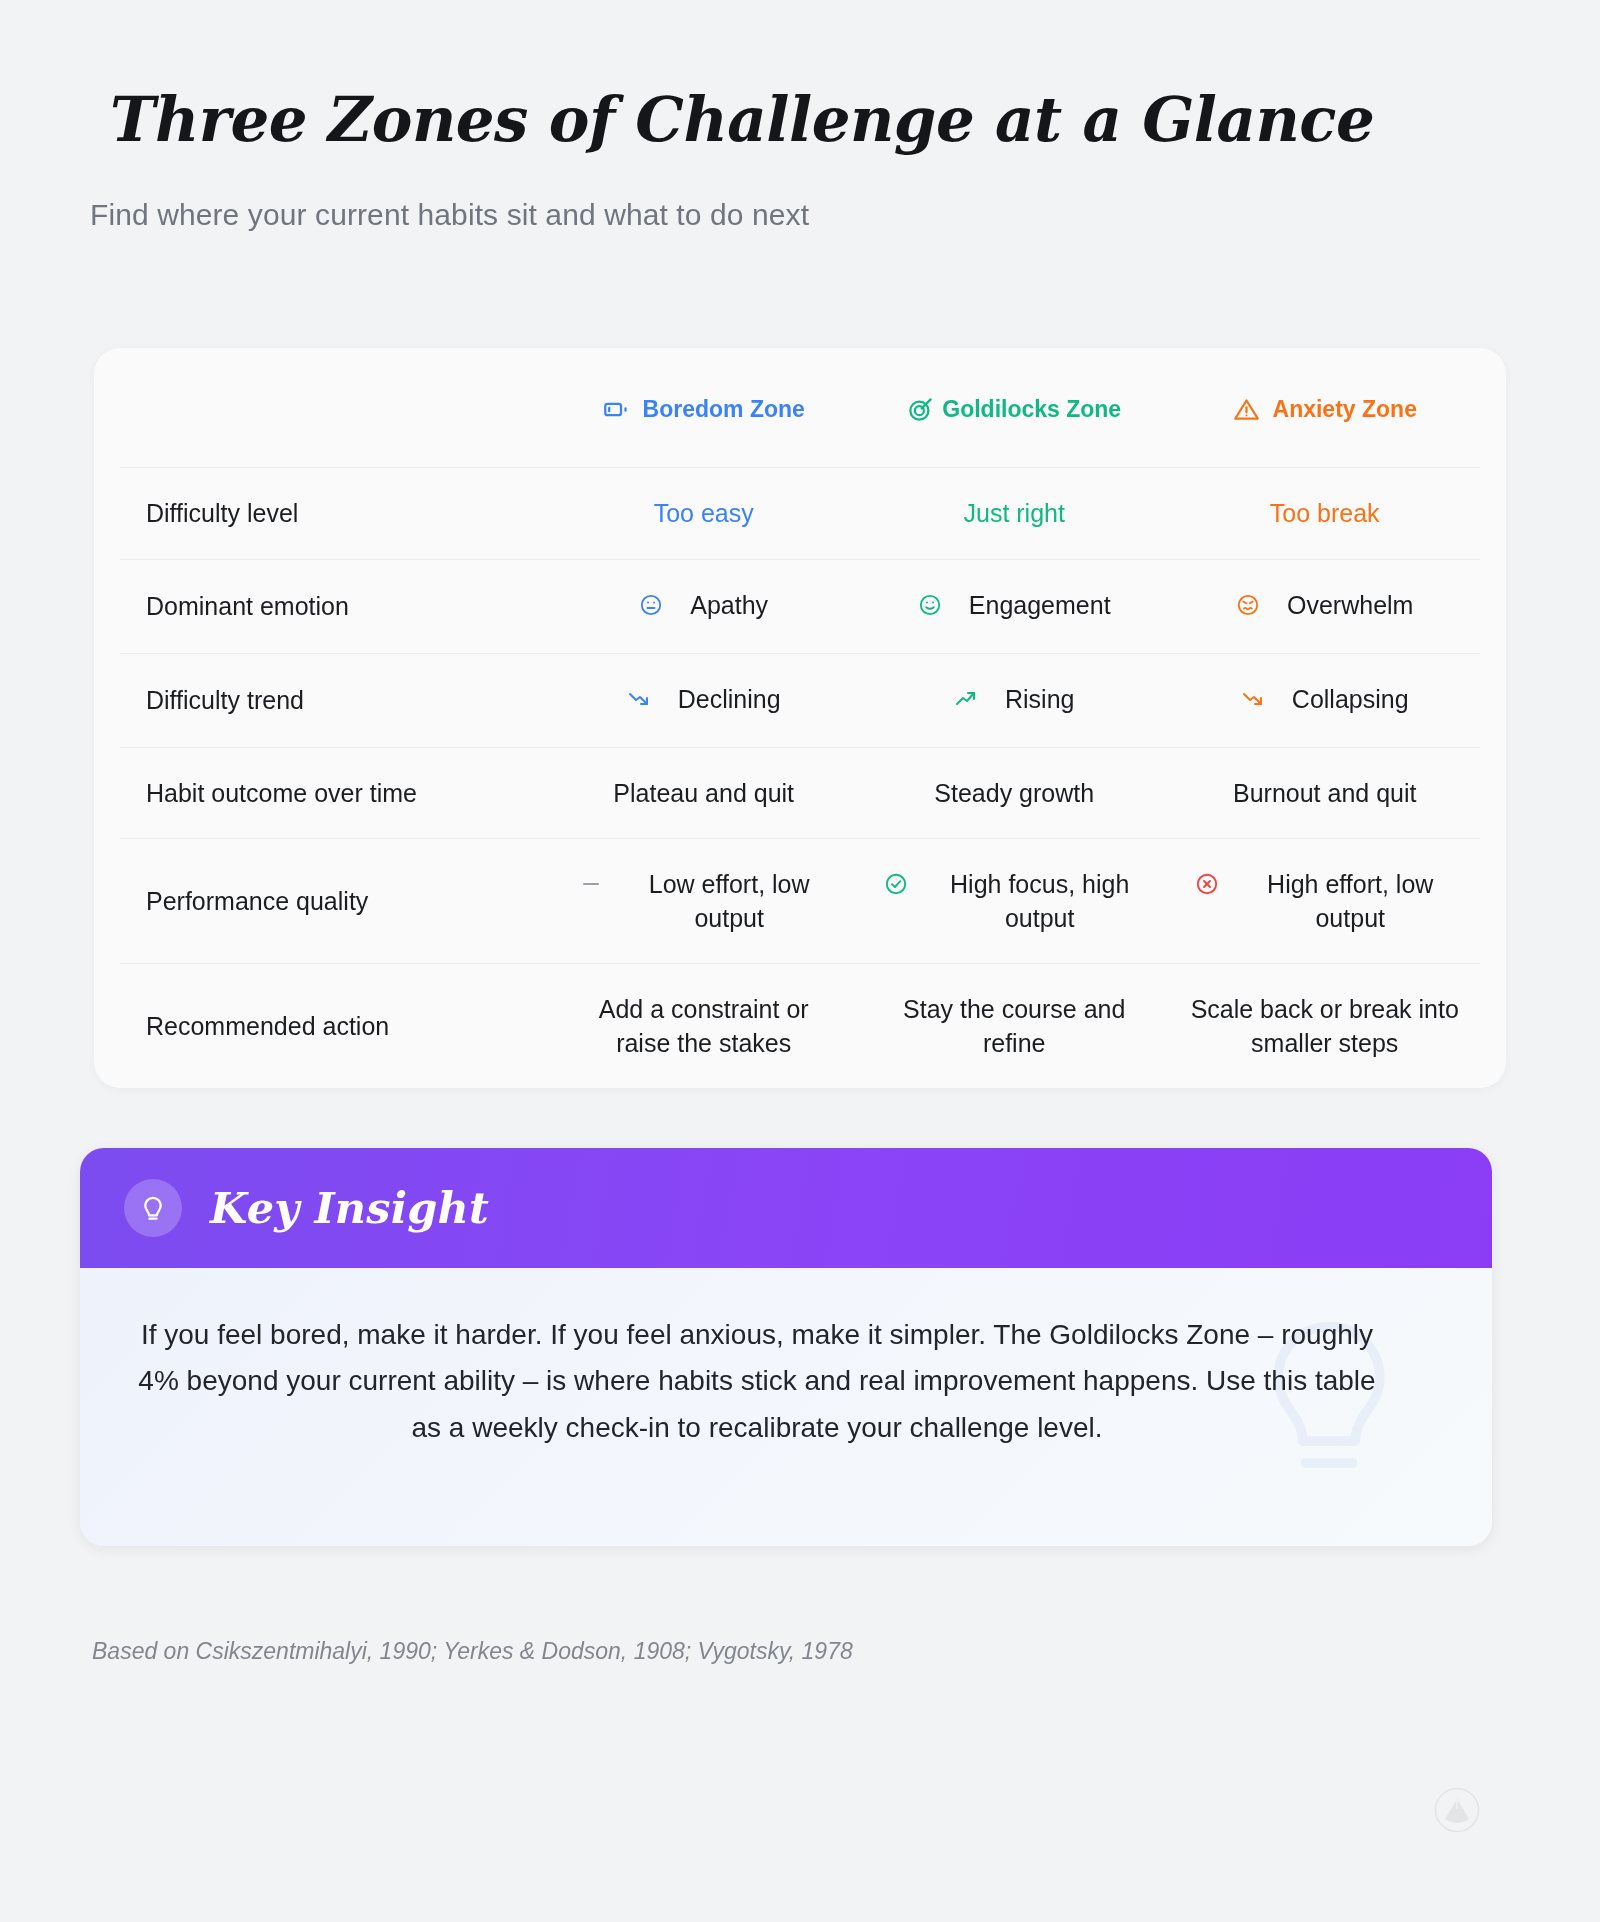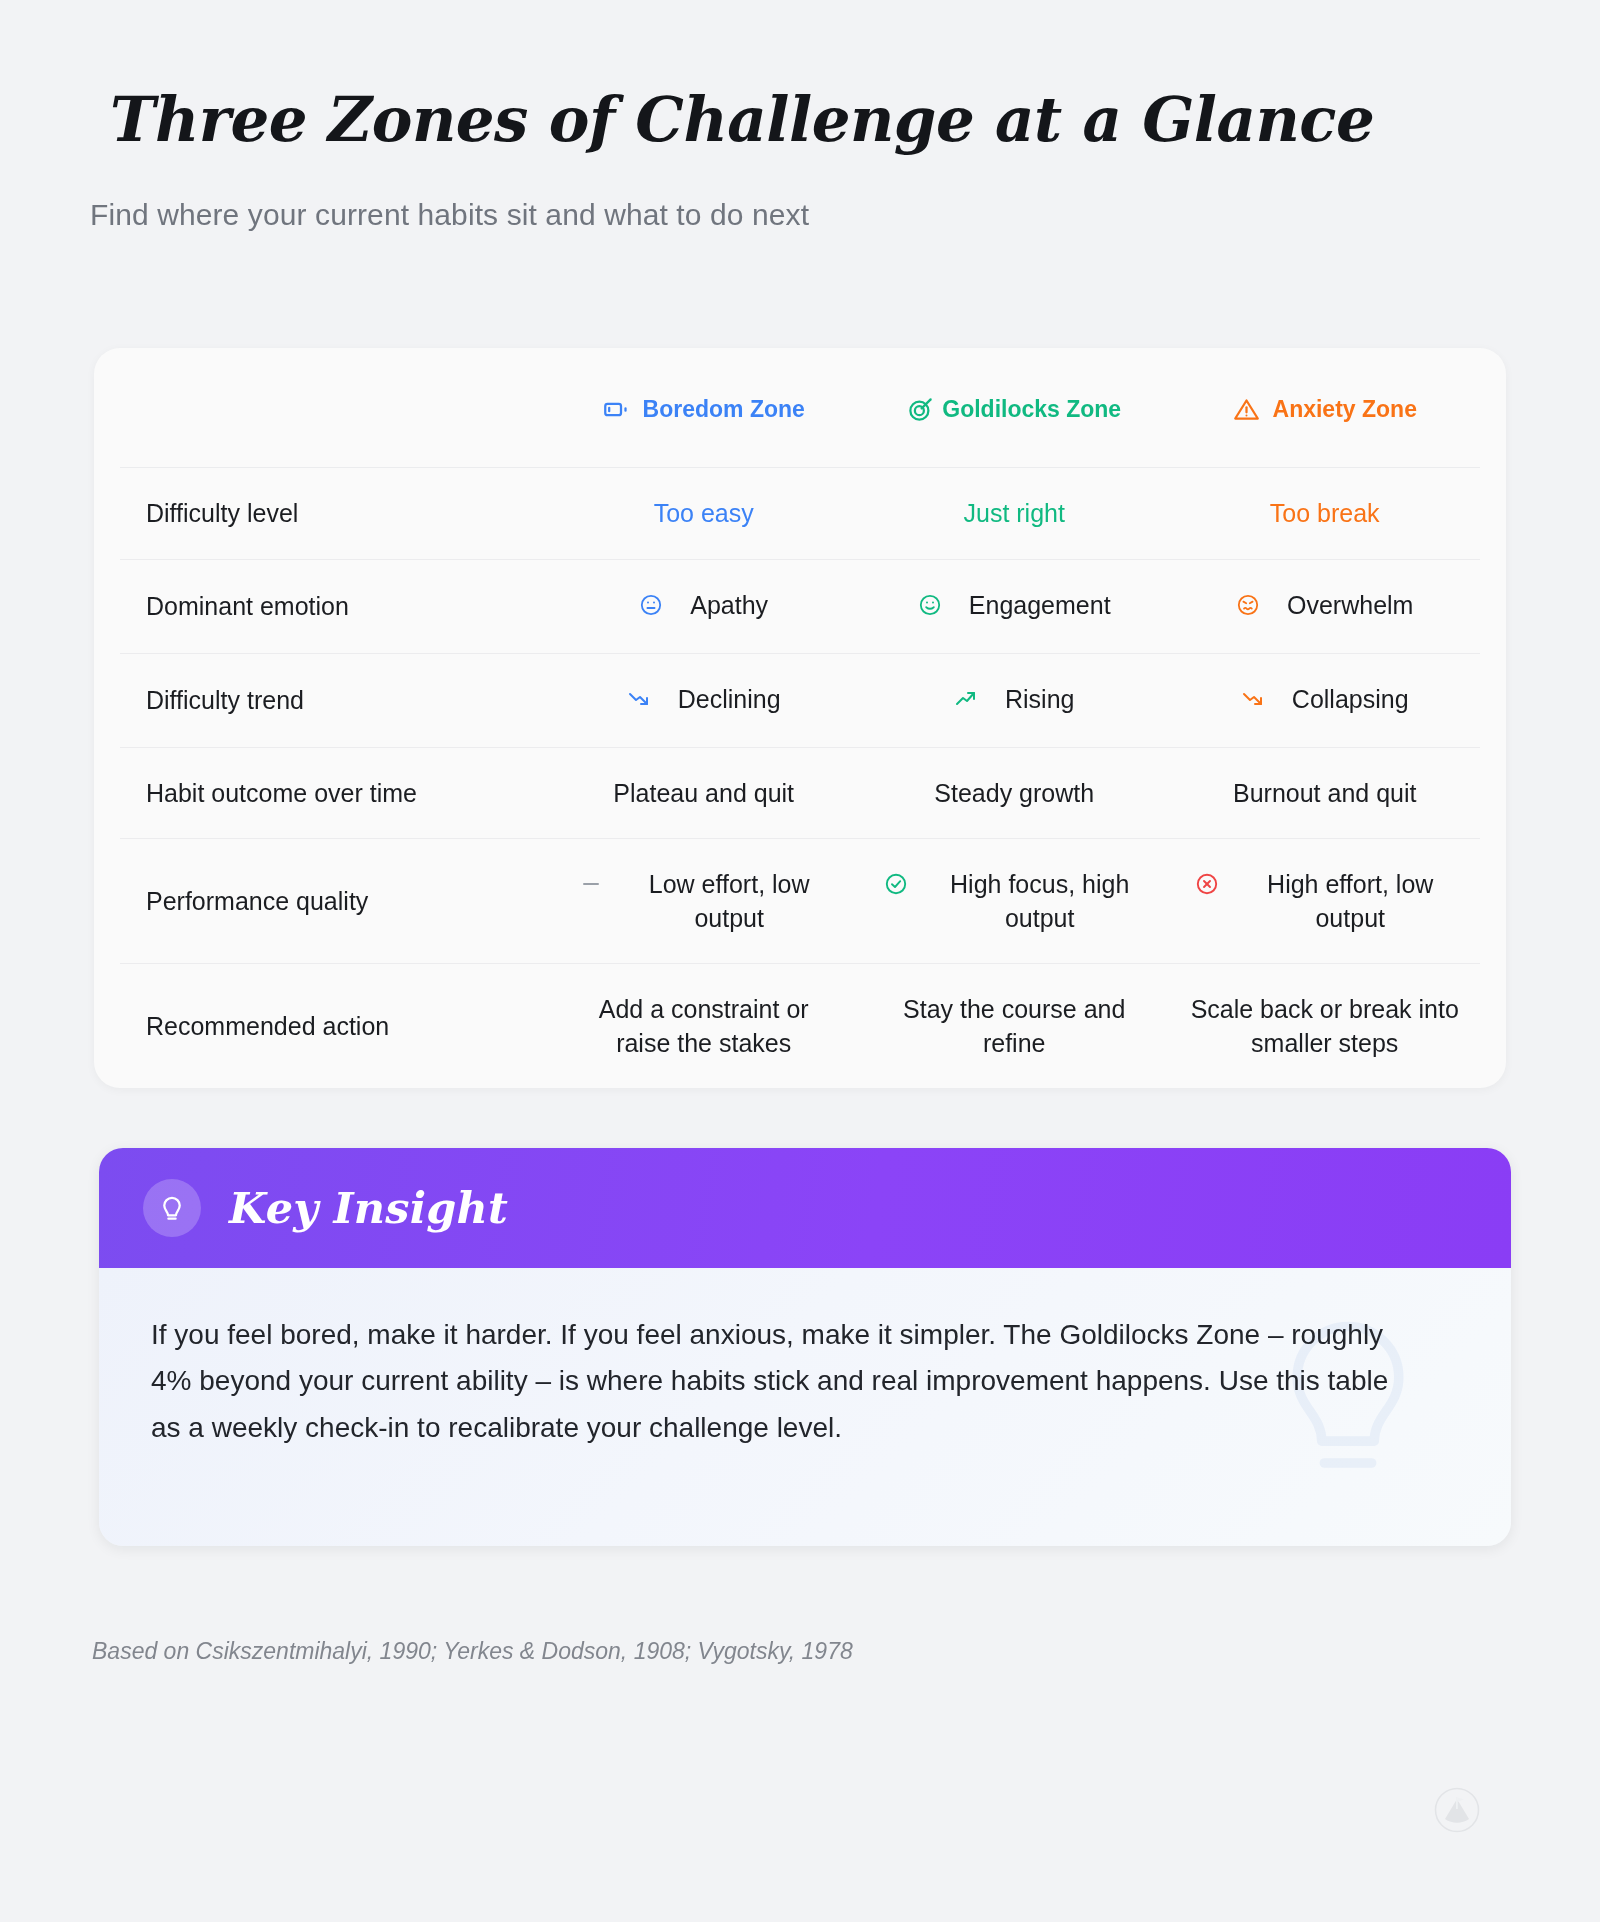--- a/index.html
+++ b/index.html
@@ -93,21 +93,21 @@
   }
   .cellflex .ico { flex: 0 0 auto; margin-top: 3px; }
   .cellflex .txt { display: inline-block; }
   .c-blue   { color: #3b82f6; }
   .c-green  { color: #10b981; gap: 8px; }
   .c-orange { color: #f97316; }
 
   
   .insight {
     position: absolute;
-    left: 99px;
+    left: 80px;
     top: 1148px;
     width: 1412px;
     border-radius: 24px;
     overflow: hidden;
     box-shadow: 0 3px 14px rgba(20,22,26,0.07);
   }
   .insight-head {
     background: linear-gradient(100deg, #7c4cf0 0%, #8b44f7 55%, #8a3df5 100%);
     padding: 30px 44px;
     display: flex;
@@ -135,20 +135,21 @@
     padding: 44px 52px 52px 52px;
     min-height: 278px;
   }
   .insight-text {
     position: relative;
     z-index: 2;
     font-size: 28px;
     line-height: 1.66;
     color: #22252b;
     max-width: 1250px;
+    text-align: center;
   }
   .ghost-bulb {
     position: absolute;
     right: 58px;
     top: 10px;
     opacity: 0.55;
     z-index: 1;
   }
 
   

